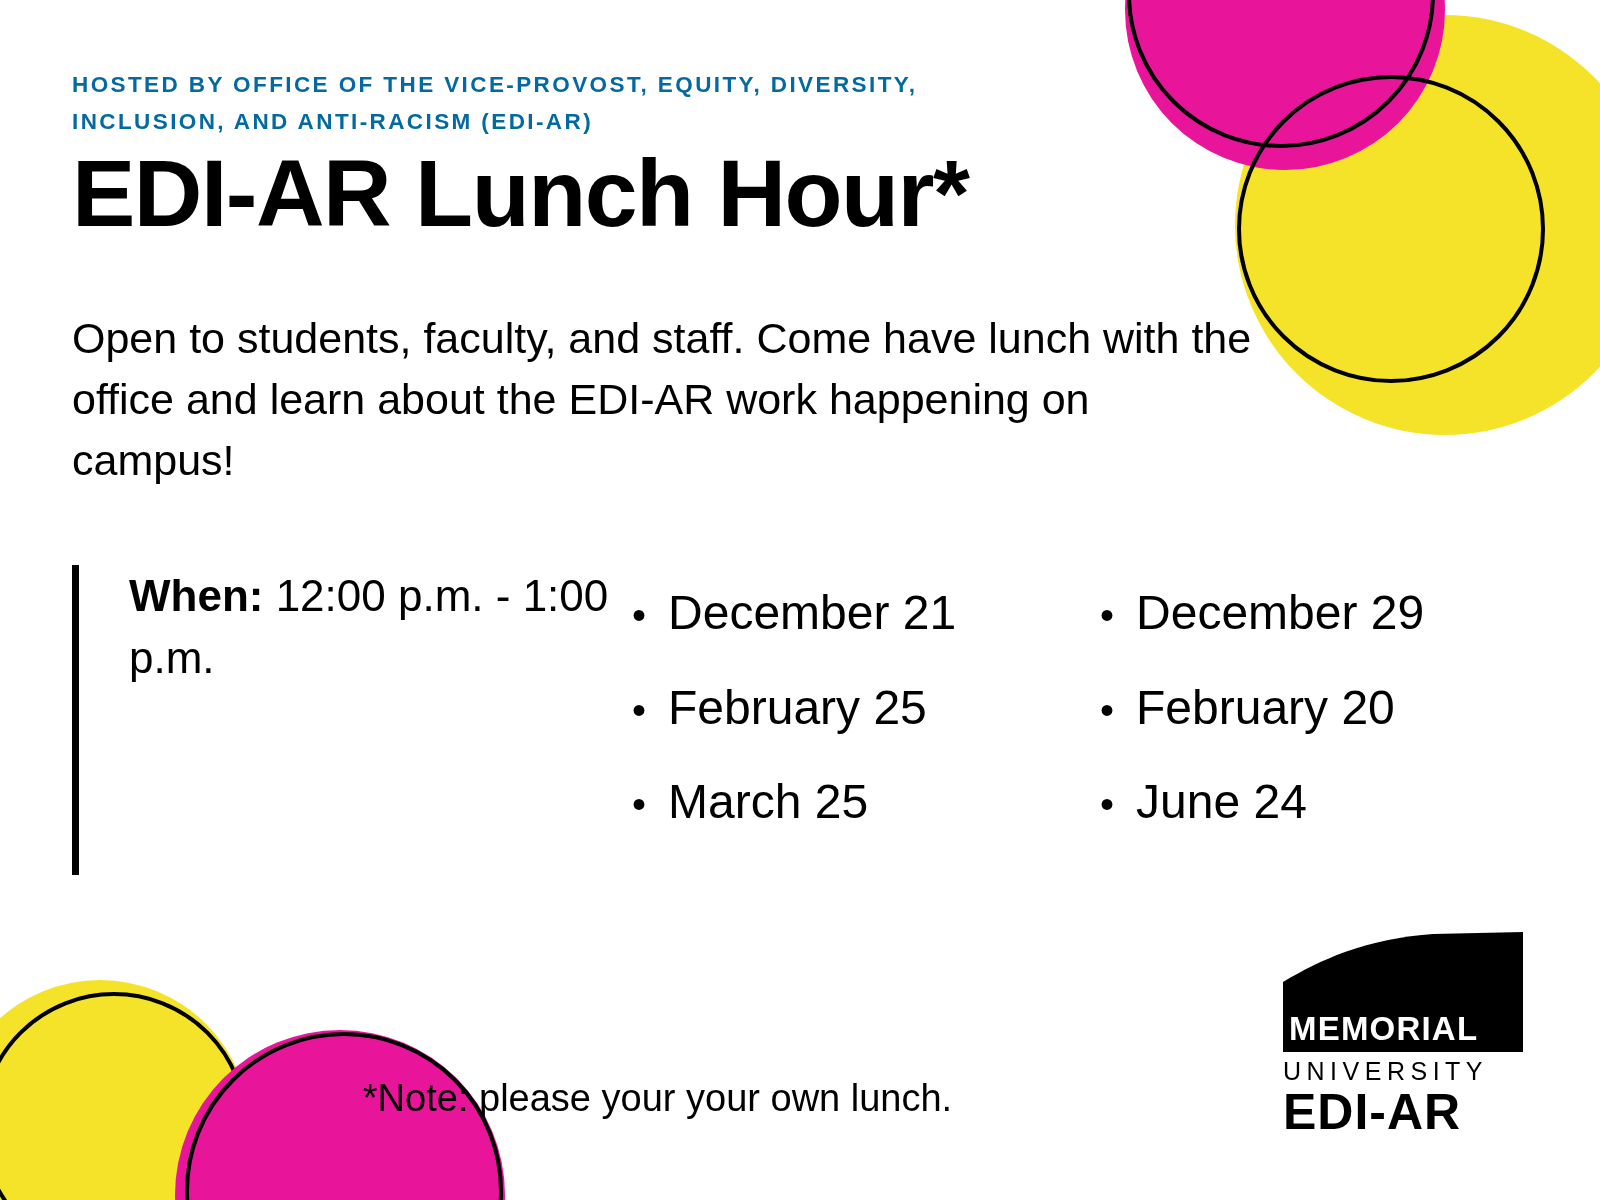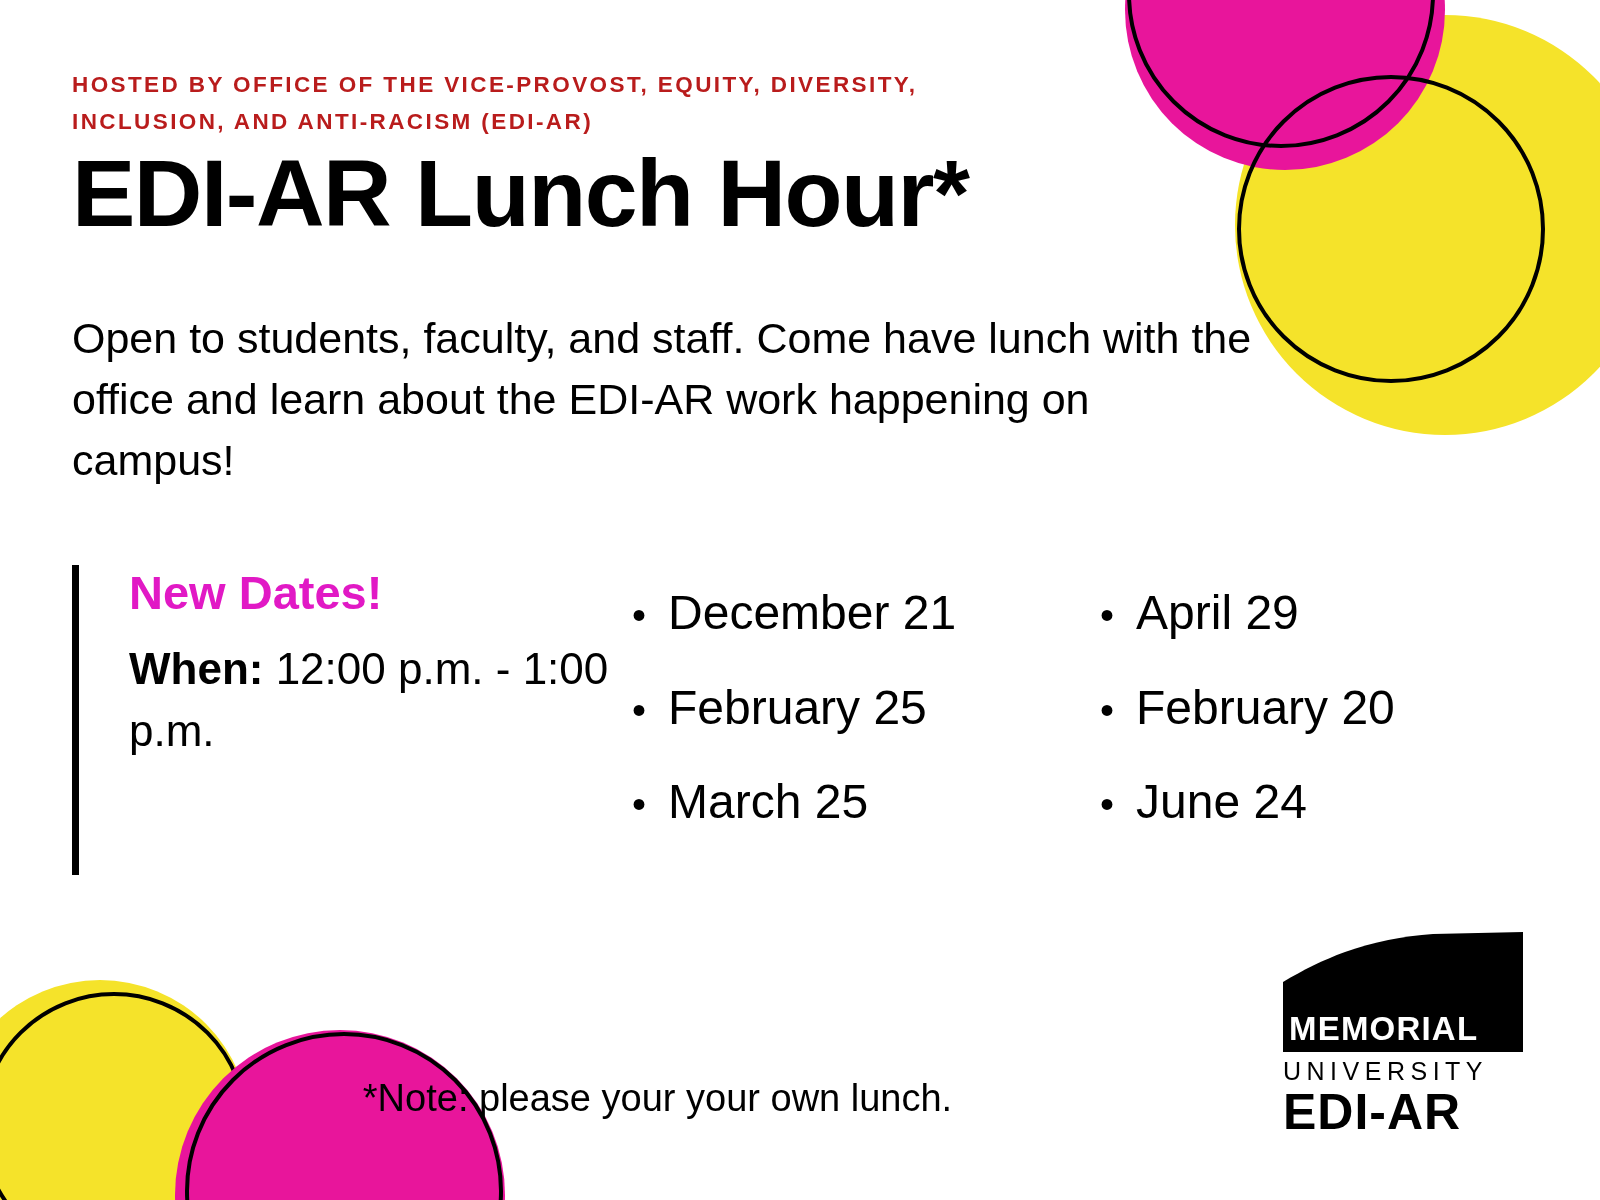--- a/index.html
+++ b/index.html
@@ -86,21 +86,21 @@
 
   
   .content {
     position: relative;
     z-index: 5;
     padding: 0 72px;
   }
 
   .hosted-by {
     margin-top: 66px;
-    color: #b91c1c;
+    color: #0369a1;
     font-size: 22.5px;
     font-weight: bold;
     letter-spacing: 2.4px;
     line-height: 1.65;
     max-width: 950px;
     text-transform: uppercase;
   }
 
   .main-title {
     margin-top: 4px;
@@ -237,21 +237,20 @@
 
   <div class="hosted-by">Hosted by Office of the Vice-Provost, Equity, Diversity, Inclusion, and Anti-Racism (EDI-AR)</div>
 
   <h1 class="main-title">EDI-AR Lunch Hour*</h1>
 
   <p class="intro">Open to students, faculty, and staff. Come have lunch with the office and learn about the EDI-AR work happening on campus!</p>
 
   <div class="lower">
 
     <div class="details">
-      <div class="new-dates">New Dates!</div>
       <div class="detail-line">
         <b>When:</b>
         <span>12:00 p.m. - 1:00 p.m.</span>
       </div>
     </div>
 
     <div class="dates-cols">
       <div class="dates-col">
         <div class="date-item">
           <span class="date-bullet">•</span>
@@ -262,21 +261,21 @@
           <span>February 25</span>
         </div>
         <div class="date-item">
           <span class="date-bullet">•</span>
           <span>March 25</span>
         </div>
       </div>
       <div class="dates-col">
         <div class="date-item">
           <span class="date-bullet">•</span>
-          <span>April 29</span>
+          <span>December 29</span>
         </div>
         <div class="date-item">
           <span class="date-bullet">•</span>
           <span>February 20</span>
         </div>
         <div class="date-item">
           <span class="date-bullet">•</span>
           <span>June 24</span>
         </div>
       </div>

